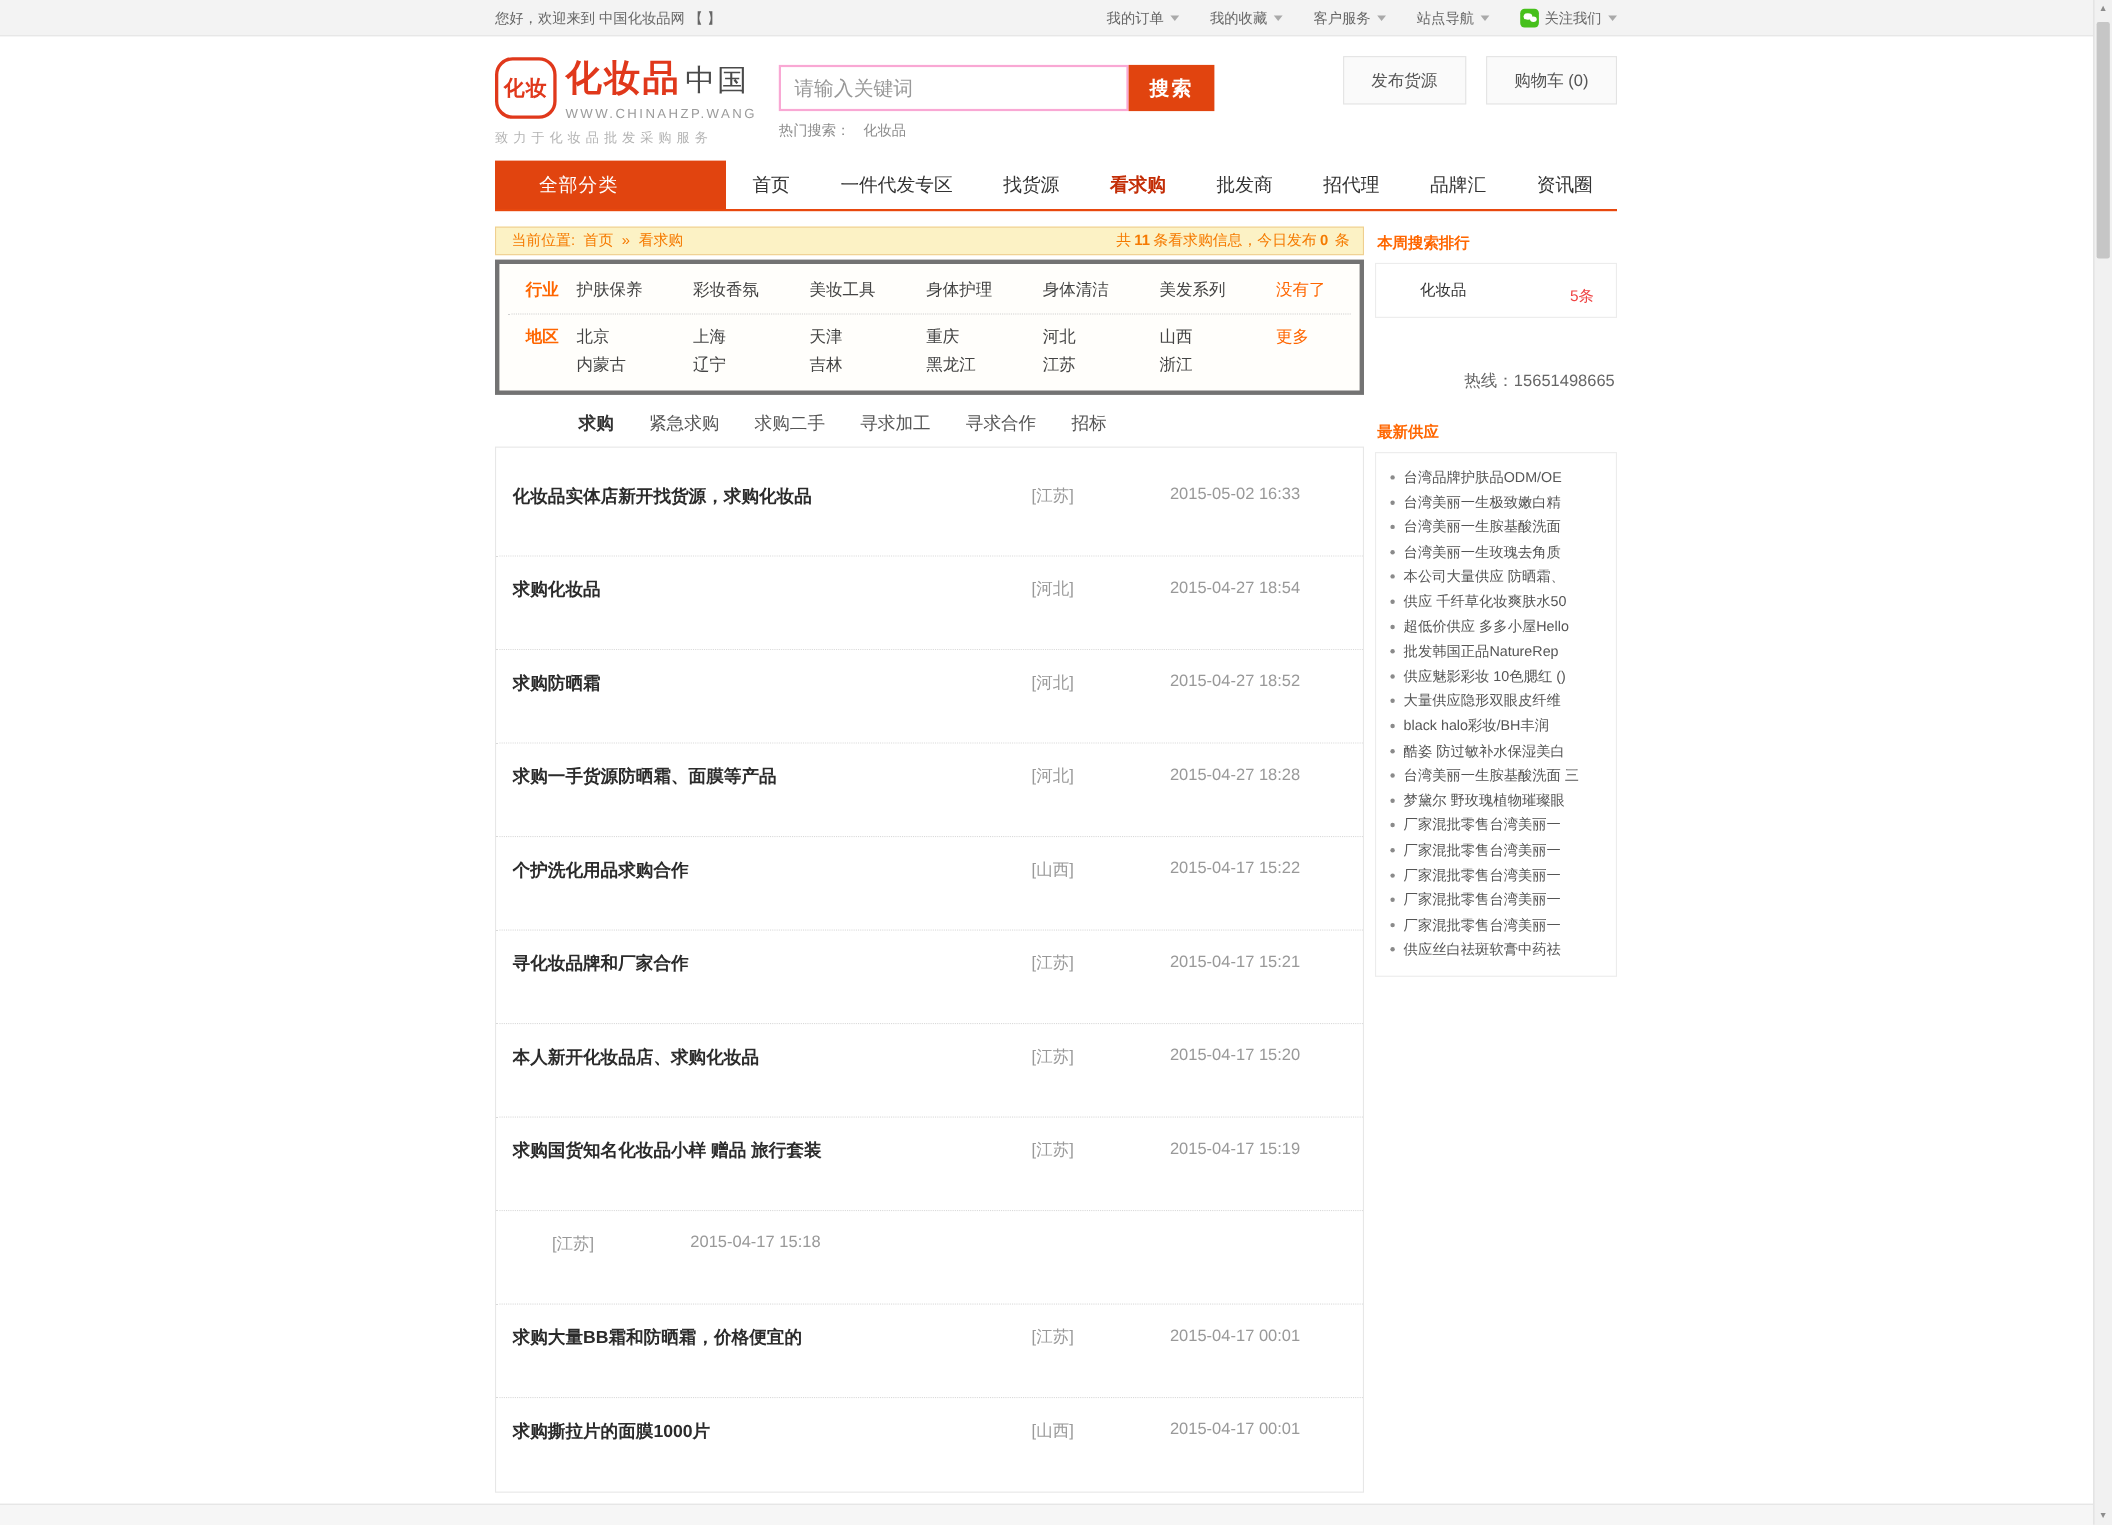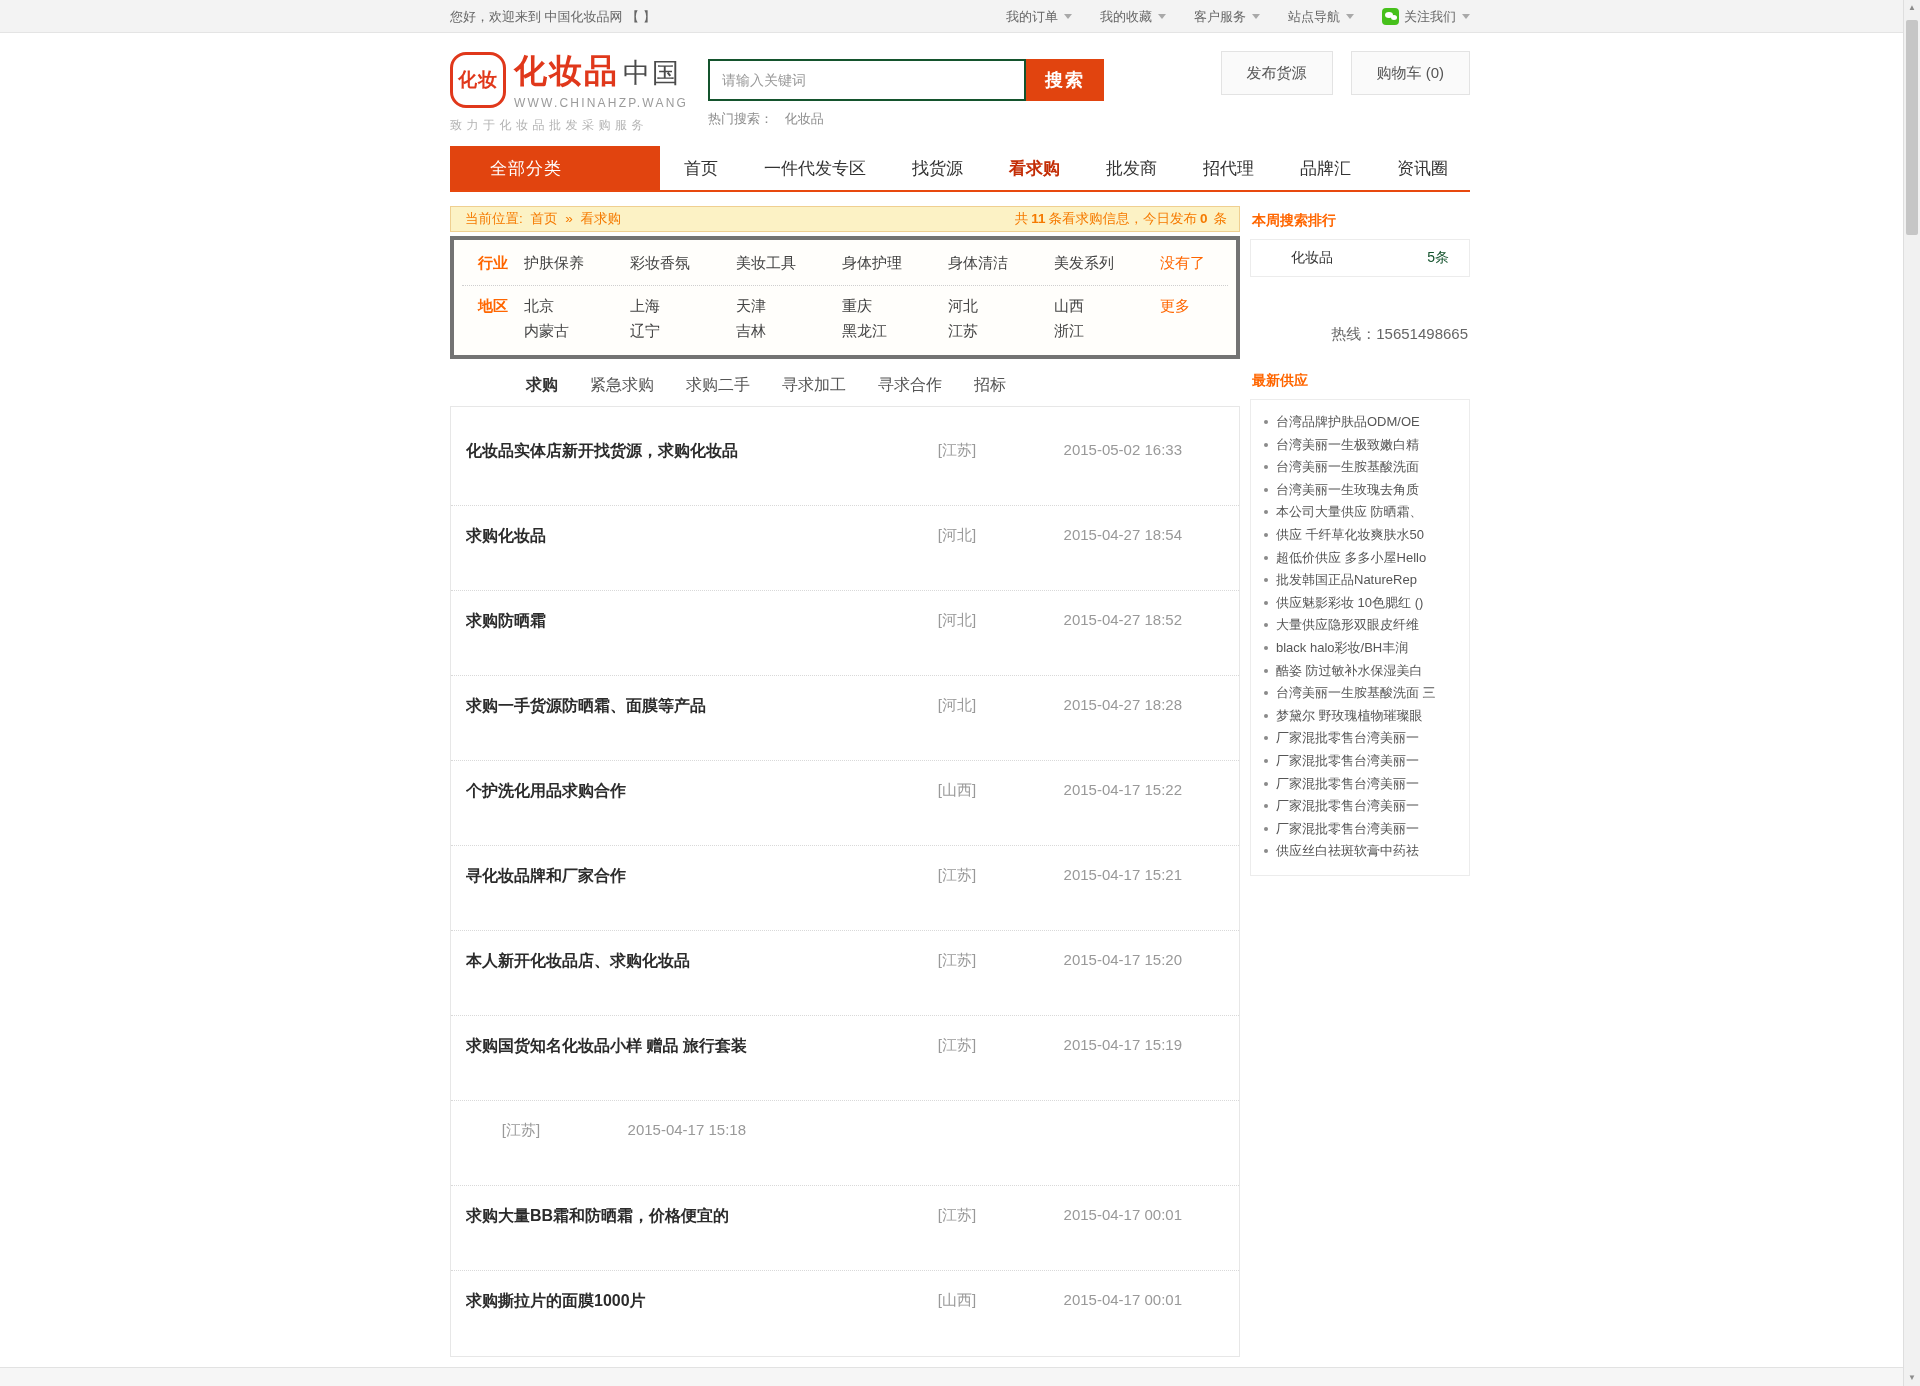--- a/index.html
+++ b/index.html
@@ -28,21 +28,21 @@
   .seal { width: 56px; height: 56px; border: 3px solid #e0381b; border-radius: 16px; color: #e0381b; font-weight: bold; font-size: 19px; display: flex; align-items: center; justify-content: center; letter-spacing: 1px; flex: none; }
   .logo-words { margin-left: 8px; }
   .brand-line { display: flex; align-items: baseline; white-space: nowrap; }
   .brand-cn { font-size: 33px; font-weight: bold; color: #e0381b; letter-spacing: 2px; }
   .brand-suffix { font-size: 27px; color: #4a4a4a; margin-left: 4px; letter-spacing: 2px; }
   .brand-domain { font-size: 12px; color: #9b9b9b; letter-spacing: 2.2px; margin-top: 2px; }
   .tagline { font-size: 12px; color: #b3b3b3; letter-spacing: 4.5px; margin-top: 7px; white-space: nowrap; }
 
   .search-block { margin-left: 6px; margin-top: 10px; }
   .search-row { display: flex; }
-  .search-input { width: 318px; height: 42px; border: 2px solid #14532d; padding: 0 12px; font-size: 14px; color: #444; outline: none; }
+  .search-input { width: 318px; height: 42px; border: 2px solid #f9a8d4; padding: 0 12px; font-size: 18px; color: #444; outline: none; }
   .search-input::placeholder { color: #999; }
   .search-btn { width: 78px; height: 42px; background: #e1440f; color: #fff; border: none; font-size: 18px; font-weight: bold; cursor: pointer; letter-spacing: 2px; }
   .hot-row { margin-top: 9px; font-size: 13px; color: #8c8c8c; }
   .hot-kw { color: #8c8c8c; margin-left: 8px; cursor: pointer; }
 
   .header-actions { margin-left: auto; display: flex; gap: 18px; margin-top: 2px; }
   .hbtn { height: 44px; padding: 0 25px; background: #fafafa; border: 1px solid #e3e3e3; font-size: 15px; color: #555; cursor: pointer; white-space: nowrap; }
 
   
   .nav { display: flex; height: 46px; border-bottom: 2px solid #e8480e; }
@@ -84,21 +84,21 @@
   .lrow:last-child { border-bottom: none; }
   .ltitle { flex: 1; font-size: 16px; font-weight: bold; color: #2b2b2b; white-space: nowrap; overflow: hidden; cursor: pointer; }
   .lregion { width: 110px; text-align: center; color: #999; font-size: 15px; flex: none; }
   .ltime { width: 170px; text-align: right; color: #999; font-size: 15px; flex: none; }
 
   
   .side-title { font-size: 14px; font-weight: bold; color: #f60; padding: 6px 0 9px 2px; }
   .rankbox { border: 1px solid #ececec; background: #fff; }
   .rank-row { display: flex; justify-content: space-between; align-items: center; padding: 9px 20px 9px 40px; font-size: 14px; color: #333; }
   .rank-kw { cursor: pointer; }
-  .rank-count { color: #14532d; }
+  .rank-count { color: #ef4444; margin-top: 12px; }
   .hotline { margin-top: 48px; text-align: right; font-size: 15px; color: #666; padding-right: 2px; }
   .supply-title { margin-top: 22px; }
   .supplybox { border: 1px solid #ececec; padding: 11px 6px 12px 10px; background: #fff; }
   .supplybox ul { list-style: none; }
   .supplybox li { position: relative; padding-left: 15px; font-size: 13px; color: #555; line-height: 22.6px; white-space: nowrap; overflow: hidden; cursor: pointer; }
   .supplybox li::before { content: ""; position: absolute; left: 3px; top: 9px; width: 4px; height: 4px; border-radius: 50%; background: #8a8a8a; }
 
   
   .footer { margin-top: 10px; border-top: 1px solid #e2e2e2; background: #f6f6f6; text-align: center; padding: 13px 0 18px; font-size: 13.5px; color: #4a4a4a; line-height: 21px; }
 

